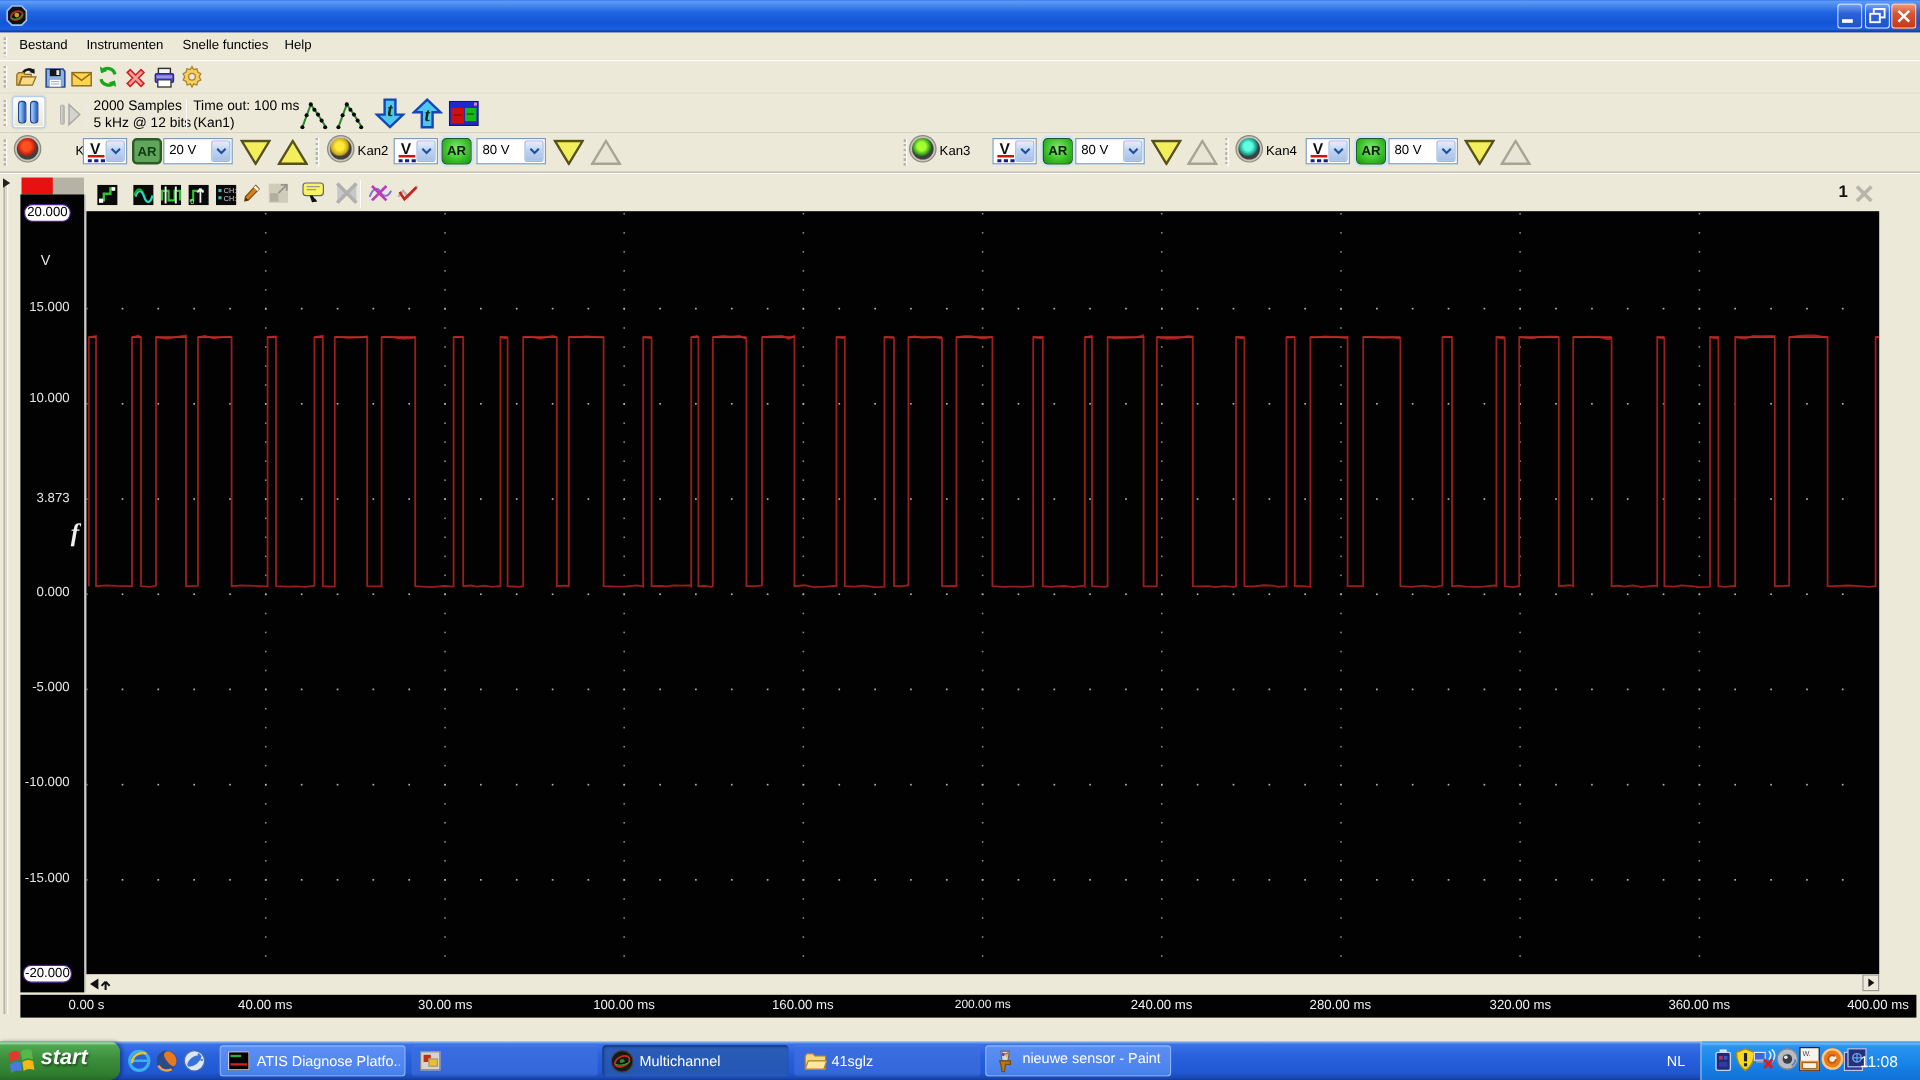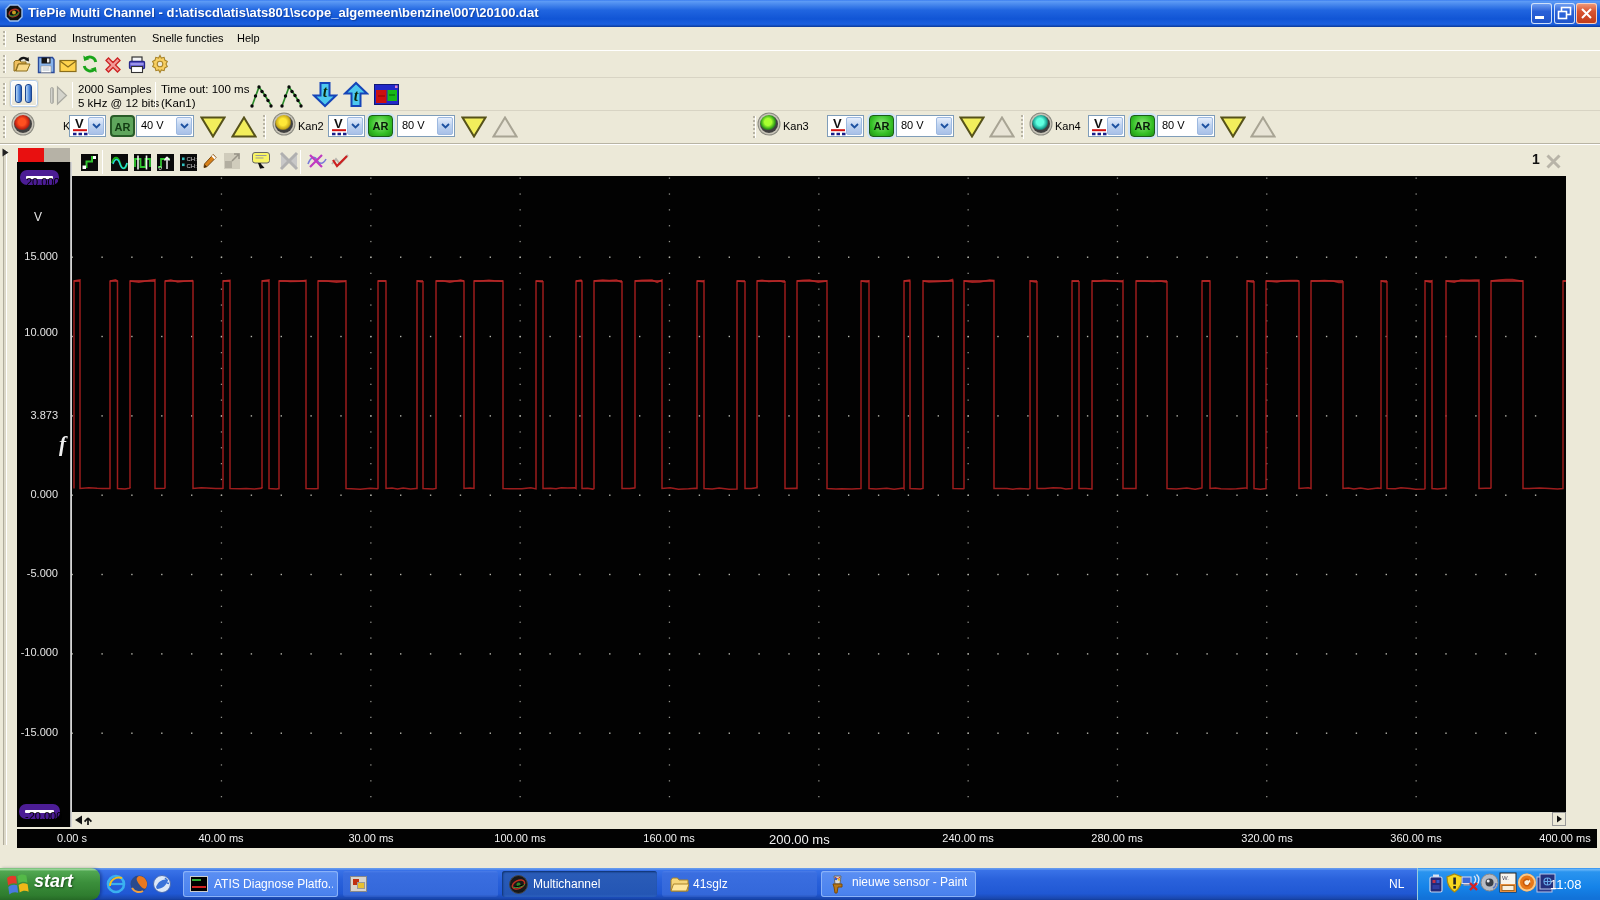--- a/index.html
+++ b/index.html
@@ -2,31 +2,30 @@
 <html><head><meta charset="utf-8">
 <style>
 *{margin:0;padding:0;box-sizing:border-box;}
 body{width:1600px;height:900px;overflow:hidden;font-family:"Liberation Sans",sans-serif;background:#ece9d8;position:relative;font-size:11px;}
 .abs{position:absolute;}
 .tbi{position:absolute;width:20px;height:20px;}
 .combo{position:absolute;height:22px;background:#fff;border:1px solid #7f9db9;}
 .ct{position:absolute;left:4px;top:3px;font-size:11px;color:#000;}
 .cbtn{position:absolute;right:1px;top:1px;bottom:1px;width:16px;background:linear-gradient(#e6eefc,#c0d4f0 45%,#a8c0e8);border:1px solid #9db9e0;border-radius:2px;display:flex;align-items:center;justify-content:center;}
 .arb{position:absolute;width:25px;height:22px;border:1px solid #1a3a1a;border-radius:4px;font-size:11px;font-weight:bold;color:#0a1a0a;text-align:center;line-height:20px;}
-.pill{position:absolute;background:#fff;border:6px solid #4c1d95;border-radius:7px;color:#000;font-size:11px;text-align:center;}
+.pill{position:absolute;background:#fff;border:1px solid #4c1d95;border-radius:7px;color:#000;font-size:11px;text-align:center;}
 </style></head>
 <body>
 <div class="abs" style="left:0;top:0;width:1600px;height:27px;background:linear-gradient(#3a7cf0 0%,#5d9bf5 5%,#2065e0 38%,#1155d5 70%,#1a5fdf 90%,#0a3898 100%);">
 <svg class="abs" style="left:5px;top:4px" width="18" height="18" viewBox="0 0 18 18">
       <path d="M5 1h8l4 4v8l-4 4H5l-4-4V5z" fill="#101010" stroke="#9cc0f0" stroke-width="1.4"></path>
       <ellipse cx="9" cy="9" rx="5" ry="3.4" fill="none" stroke="#b03020" stroke-width="1.6" transform="rotate(-20 9 9)"></ellipse>
       <circle cx="9" cy="8.6" r="2" fill="#c8a020"></circle>
       <path d="M4 11c3 2 8 1 10-3" stroke="#2a8a2a" stroke-width="1.2" fill="none"></path>
     </svg>
-<span class="abs" style="left:28px;top:5px;color:#fff;font-weight:bold;font-size:13px;text-shadow:1px 1px 1px #1040a0;">TiePie Multi Channel - d:\atiscd\atis\ats801\scope_algemeen\benzine\007\20100.dat</span>
 <div class="abs" style="left:1531px;top:3px;width:21px;height:21px;border-radius:3px;background:linear-gradient(#7ca8f4,#2a61d8 40%,#1e53c8);box-shadow:inset 0 0 0 1px #cfe0fa;">
       <div class="abs" style="left:4px;top:13px;width:9px;height:3px;background:#fff;"></div>
     </div>
 <div class="abs" style="left:1553.5px;top:3px;width:21px;height:21px;border-radius:3px;background:linear-gradient(#7ca8f4,#2a61d8 40%,#1e53c8);box-shadow:inset 0 0 0 1px #cfe0fa;">
       <svg class="abs" style="left:3px;top:3px" width="15" height="15" viewBox="0 0 15 15">
         <rect x="4.5" y="1.5" width="9" height="7" fill="none" stroke="#fff" stroke-width="1.6"></rect>
         <rect x="1.5" y="5.5" width="8" height="7" fill="#2a61d8" stroke="#fff" stroke-width="1.6"></rect>
       </svg>
     </div>
 <div class="abs" style="left:1576px;top:3px;width:21px;height:21px;border-radius:3px;background:linear-gradient(#f0a080,#d85432 40%,#c03a18);box-shadow:inset 0 0 0 1px #f8d0c0;">
@@ -141,21 +140,21 @@
       <path d="M0 5h3.5M5.5 5h3.5M11 5h3.5" stroke="#181c88" stroke-width="2.4"></path>
     </svg>
 <span class="cbtn">
       <svg width="9" height="6" viewBox="0 0 9 6">
         <path d="M1 1l3.5 3.5L8 1" stroke="#1c50a0" stroke-width="1.8" fill="none"></path>
       </svg>
     </span>
   </div>
 <div class="arb" style="left:110px;top:115px;background:#5fa55c;border:2px solid #295c28;color:#123a12;">AR</div>
 <div class="combo" style="left:136px;top:115px;width:58px;">
-<span class="ct">40 V</span>
+<span class="ct">20 V</span>
     <span class="cbtn">
       <svg width="9" height="6" viewBox="0 0 9 6">
         <path d="M1 1l3.5 3.5L8 1" stroke="#1c50a0" stroke-width="1.8" fill="none"></path>
       </svg>
     </span>
   </div>
 <svg style="position:absolute;left:200px;top:116px;" width="26" height="22" viewBox="0 0 26 22">
     <path d="M1.5 1.5h23L13 20.5z" fill="#f2ee5c" stroke="#56521a" stroke-width="2"></path>
   </svg>
 <svg style="position:absolute;left:231px;top:116px;" width="26" height="22" viewBox="0 0 26 22">
@@ -1073,21 +1072,21 @@
         <path d="M4 2.5l5 3.5-5 3.5z" fill="#111"></path>
       </svg></div>
 </div>
 <div class="abs" style="left:17px;top:829px;width:1580px;height:19px;background:#020202;"></div>
 <div class="abs" style="left:0px;top:829px;width:1600px;height:19px;pointer-events:none;">
     <div style="position:absolute;left:22px;top:3px;width:100px;text-align:center;color:#f0f0f0;font-size:11px;">0.00 s</div>
     <div style="position:absolute;left:171px;top:3px;width:100px;text-align:center;color:#f0f0f0;font-size:11px;">40.00 ms</div>
     <div style="position:absolute;left:321px;top:3px;width:100px;text-align:center;color:#f0f0f0;font-size:11px;">30.00 ms</div>
     <div style="position:absolute;left:470px;top:3px;width:100px;text-align:center;color:#f0f0f0;font-size:11px;">100.00 ms</div>
     <div style="position:absolute;left:619px;top:3px;width:100px;text-align:center;color:#f0f0f0;font-size:11px;">160.00 ms</div>
-    <div style="position:absolute;left:769px;top:3px;width:100px;color:#f0f0f0;font-size:13px;">200.00 ms</div>
+    <div style="position:absolute;left:769px;top:3px;width:100px;text-align:center;color:#f0f0f0;font-size:10px;">200.00 ms</div>
     <div style="position:absolute;left:918px;top:3px;width:100px;text-align:center;color:#f0f0f0;font-size:11px;">240.00 ms</div>
     <div style="position:absolute;left:1067px;top:3px;width:100px;text-align:center;color:#f0f0f0;font-size:11px;">280.00 ms</div>
     <div style="position:absolute;left:1217px;top:3px;width:100px;text-align:center;color:#f0f0f0;font-size:11px;">320.00 ms</div>
     <div style="position:absolute;left:1366px;top:3px;width:100px;text-align:center;color:#f0f0f0;font-size:11px;">360.00 ms</div>
     <div style="position:absolute;left:1515px;top:3px;width:100px;text-align:center;color:#f0f0f0;font-size:11px;">400.00 ms</div>
   </div>
 <div class="abs" style="left:0;top:868px;width:1600px;height:32px;background:linear-gradient(#4a85e8 0%,#79abf2 3%,#3a73e8 6%,#2a62dc 35%,#2058d4 80%,#1a48b0 95%,#123c9c 100%);"></div>
 <div class="abs" style="left:0;top:868px;width:100px;height:32px;background:linear-gradient(#6cb96c 0%,#9ed89e 4%,#51a751 10%,#3b8f3b 45%,#2f7d2f 85%,#266a26 100%);border-radius:0 9px 9px 0;box-shadow:2px 0 3px rgba(0,0,40,.3);">
 <svg class="abs" style="left:6px;top:4px" width="26" height="24" viewBox="0 0 26 24">
       <g transform="rotate(-8 13 12)">

